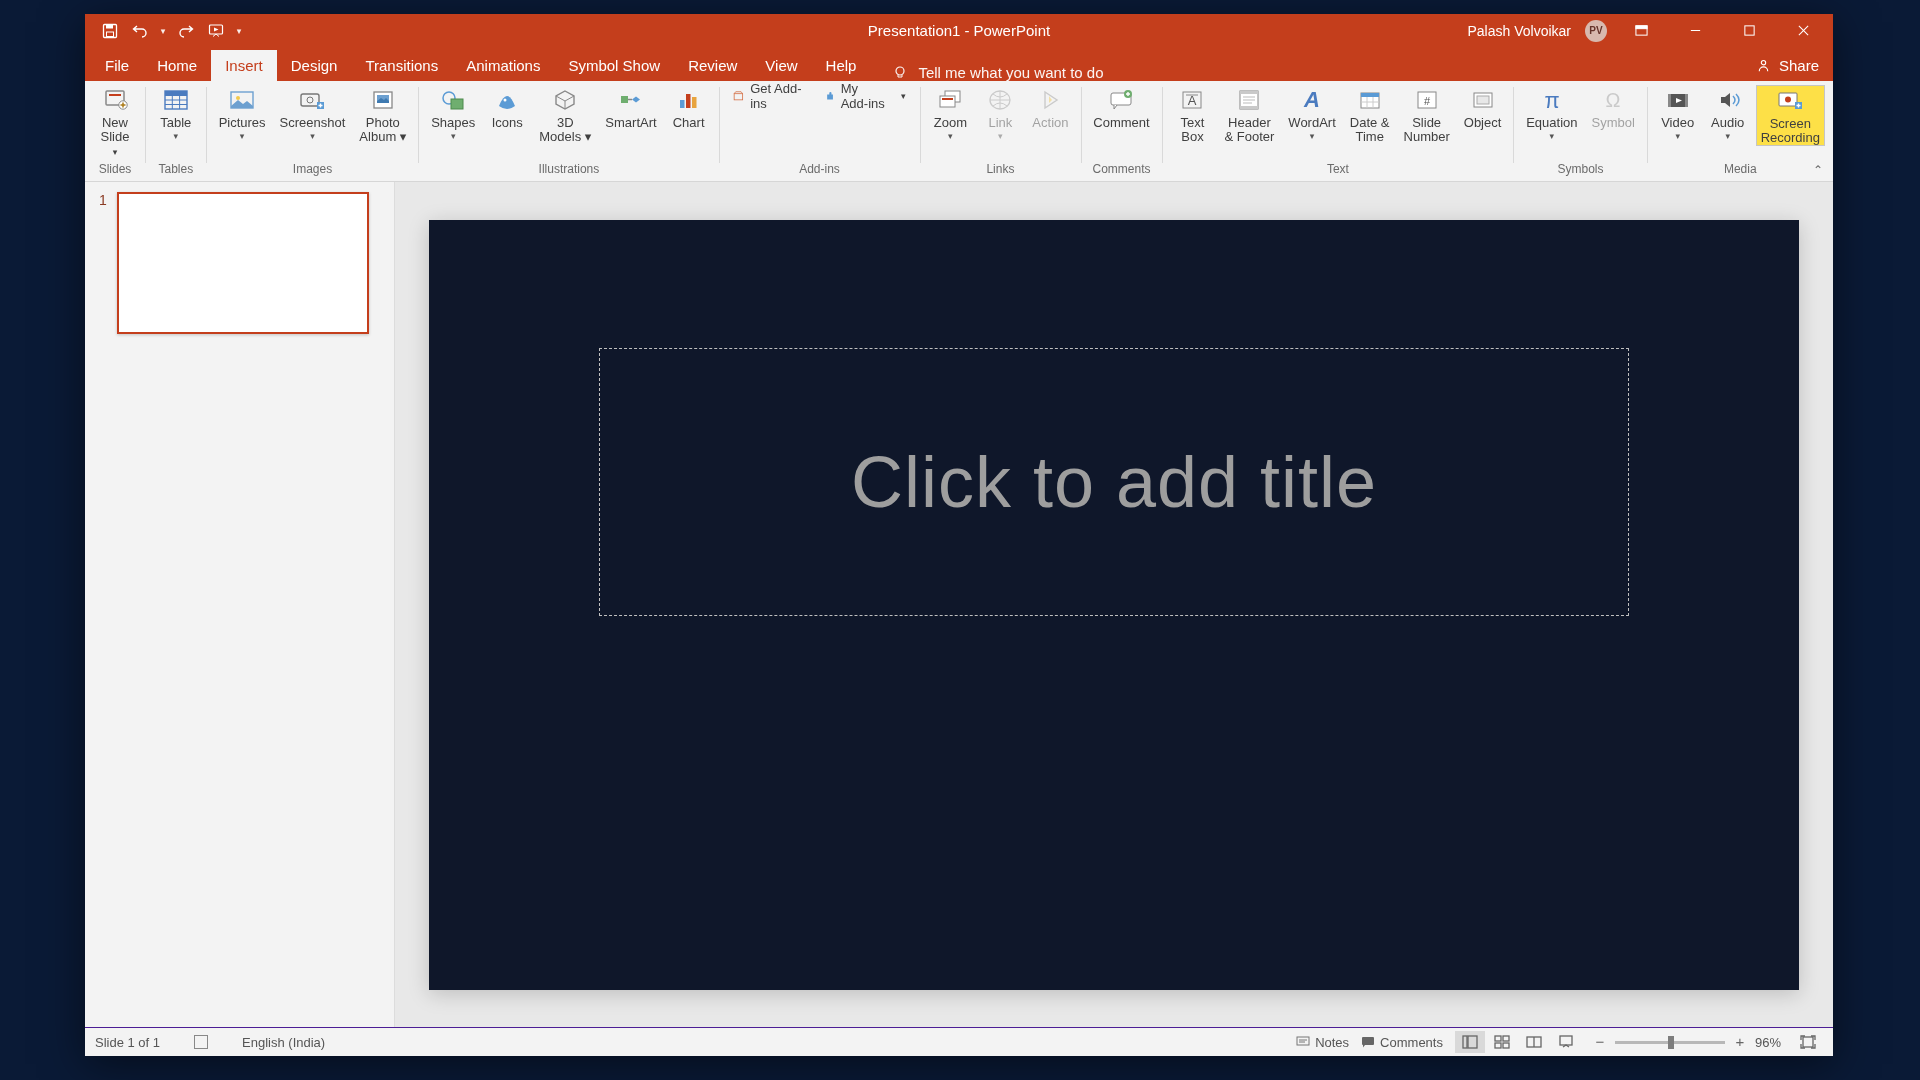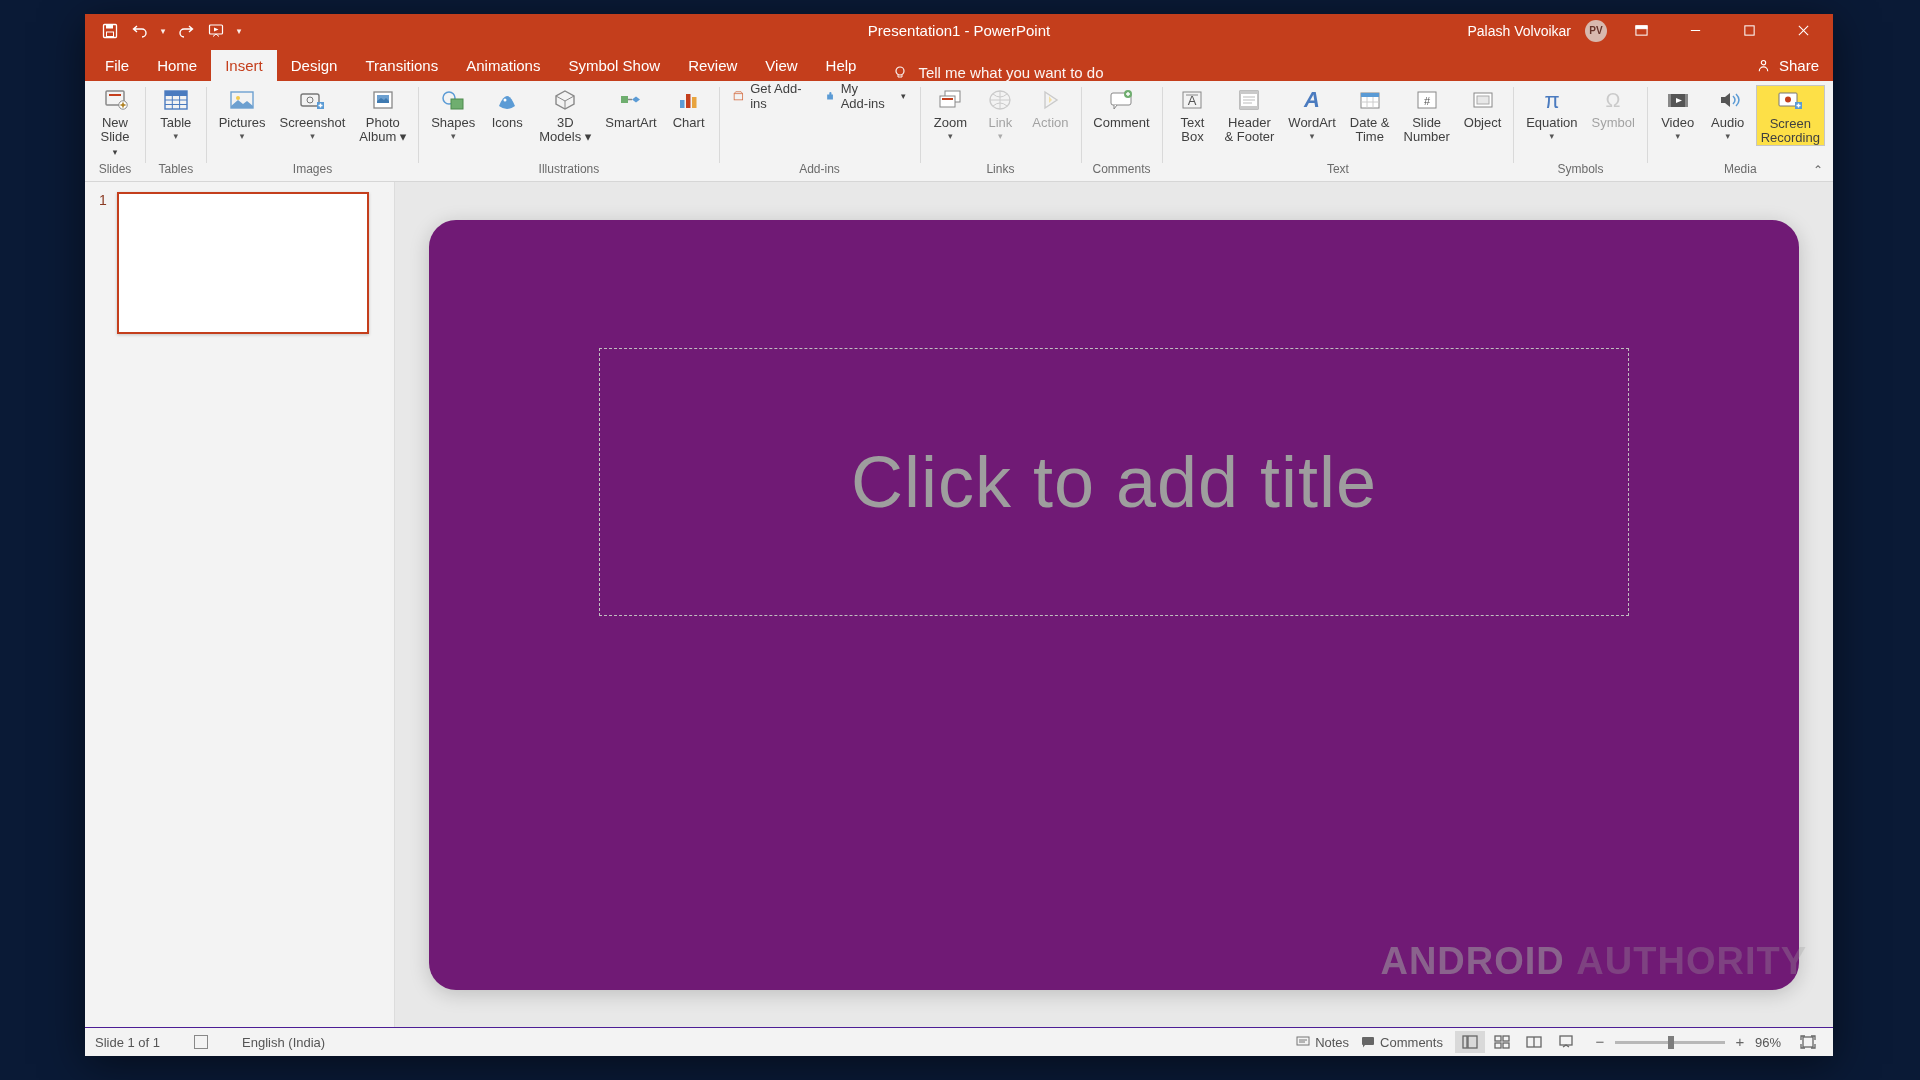--- a/index.html
+++ b/index.html
@@ -41,21 +41,21 @@
   .small-btn { display:flex; align-items:center; gap:6px; font-size:13px; color:#404040; padding:2px 6px; cursor:pointer; height:22px;}
   .small-btn svg { width:14px; height:14px;}
   .addin-col { display:flex; flex-direction:row; gap:10px; justify-content:center;}
   .collapse-caret { position:absolute; right:10px; bottom:4px; font-size:12px; color:#6b6b6b; cursor:pointer;}
   .workspace { flex:1; display:flex; background:#e8e8e8; min-height:0;}
   .thumb-pane { width:310px; background:#f3f3f3; border-right:1px solid #dcdcdc; padding:10px 14px;}
   .thumb-wrap { display:flex; gap:10px;}
   .thumb-num { font-size:14px; color:#8a3a22;}
   .thumb { width:252px; height:142px; background:#fff; border:2px solid #c43e1c; box-shadow:0 1px 3px rgba(0,0,0,.2);}
   .canvas-area { flex:1; position:relative; overflow:hidden;}
-  .slide { position:absolute; left:50%; top:50%; transform:translate(-50%, -50%); width:1370px; height:770px; background:#701a75; box-shadow:0 4px 20px rgba(0,0,0,.18);border-radius:27px;}
+  .slide { position:absolute; left:50%; top:50%; transform:translate(-50%, -50%); width:1370px; height:770px; background:#0f172a; box-shadow:0 4px 20px rgba(0,0,0,.18);}
   .ph { position:absolute; border:1px dashed #bfbfbf;}
   .ph-title { left:170px; top:128px; width:1030px; height:268px; display:flex; align-items:center; justify-content:center;}
   .ph-title span { font-size:72px; color:#9e9e9e; letter-spacing:1px; font-weight:300;}
   .ph-sub { left:170px; top:406px; width:1030px; height:190px; padding-top:8px; text-align:center;}
   .ph-sub span { font-size:34px; color:#8f8f8f; font-weight:300;}
   .statusbar { height:29px; background:#f3f3f3; border-top:1px solid #4c1d95; display:flex; align-items:center; font-size:13px; color:#555; padding:0 10px; gap:34px;}
   .status-right { margin-left:auto; display:flex; align-items:center; gap:12px;}
   .status-right .sbtn { display:flex; align-items:center; gap:5px; cursor:pointer;}
   .viewbtns { display:flex; gap:2px;}
   .viewbtn { width:30px; height:22px; display:flex; align-items:center; justify-content:center; cursor:pointer;}
@@ -517,23 +517,20 @@
         <div class="thumb-num">1</div>
         <div class="thumb"></div>
       </div>
     </div>
     <div class="canvas-area">
       <div class="slide">
         <div class="ph ph-title">
           <span>Click to add title</span>
         </div>
       </div>
-      <div class="watermark">
-        <span>ANDROID</span> <span class="light">AUTHORITY</span>
-      </div>
     </div>
   </div>
 
   <div class="statusbar">
     <span>Slide 1 of 1</span>
     <span style="width:14px;height:14px;border:1px solid #888;display:inline-block;"></span>
     <span>English (India)</span>
     <div class="status-right">
       <div class="sbtn">
           <svg width="14" height="12" viewBox="0 0 14 12">

